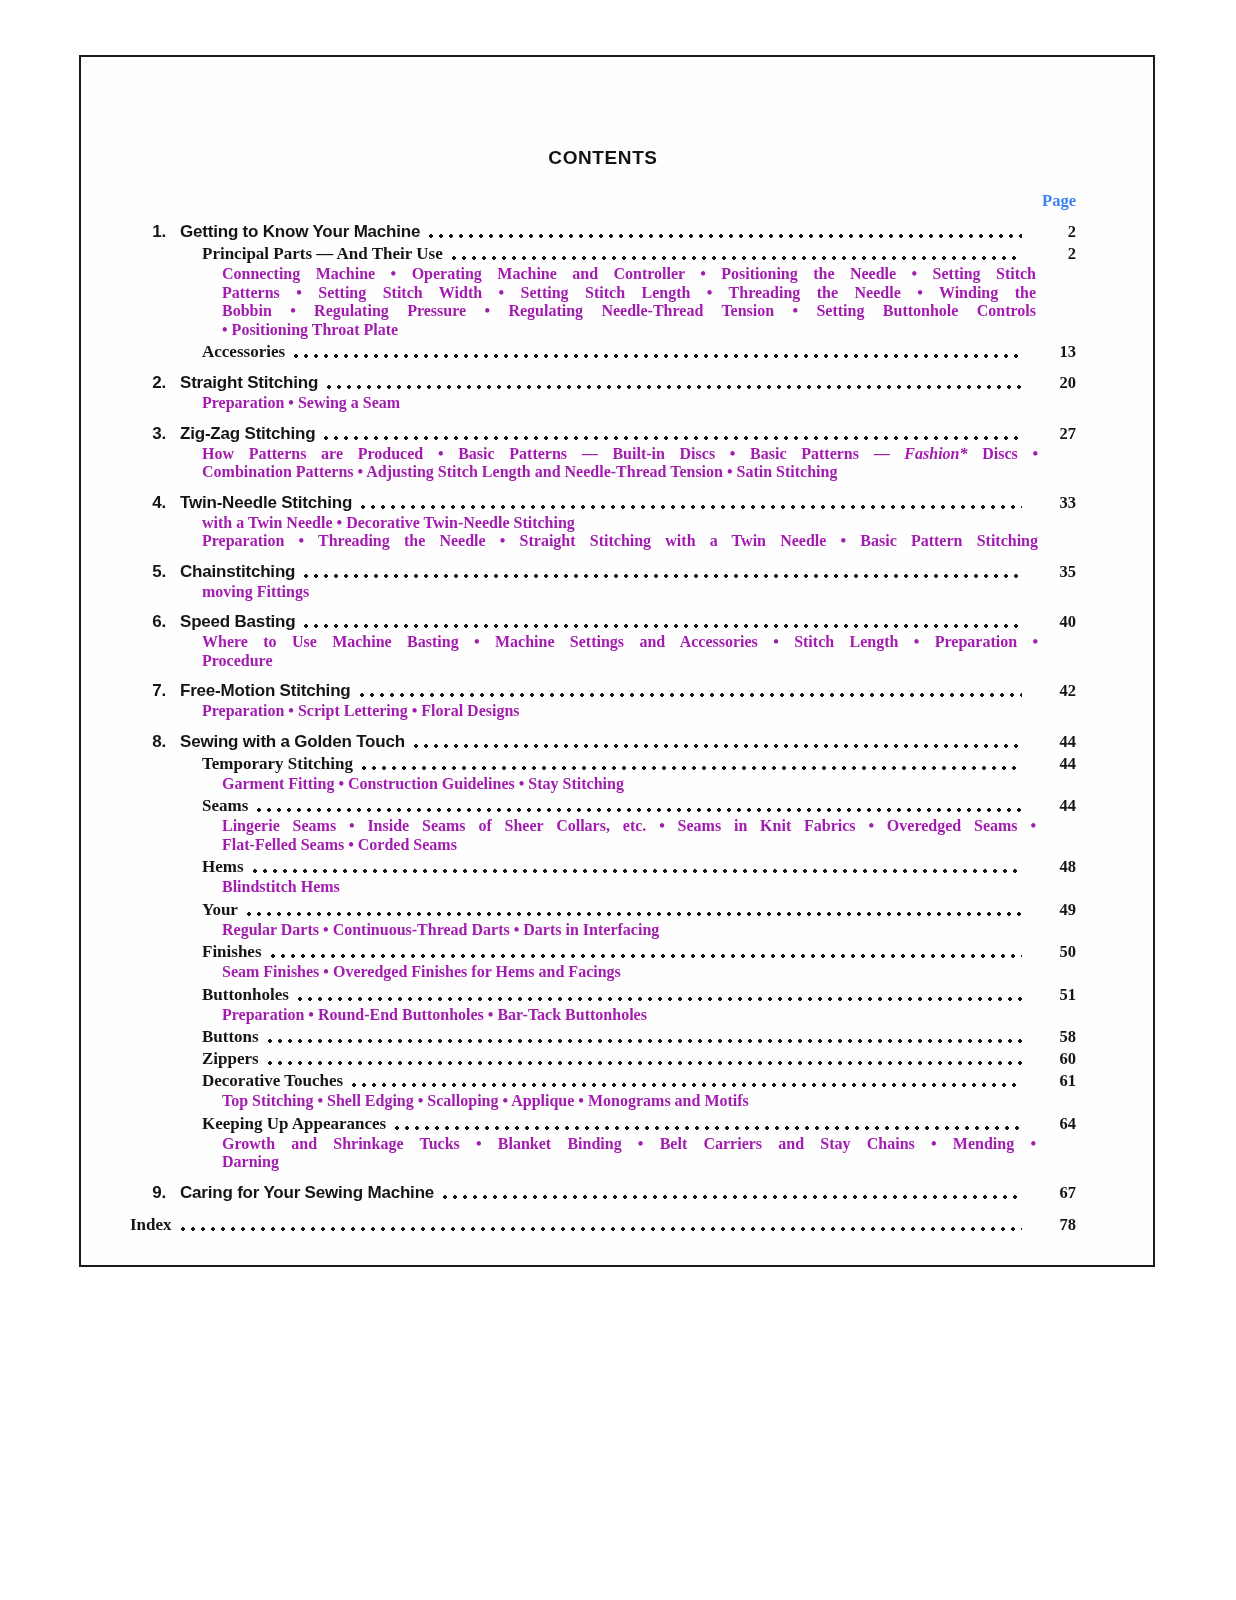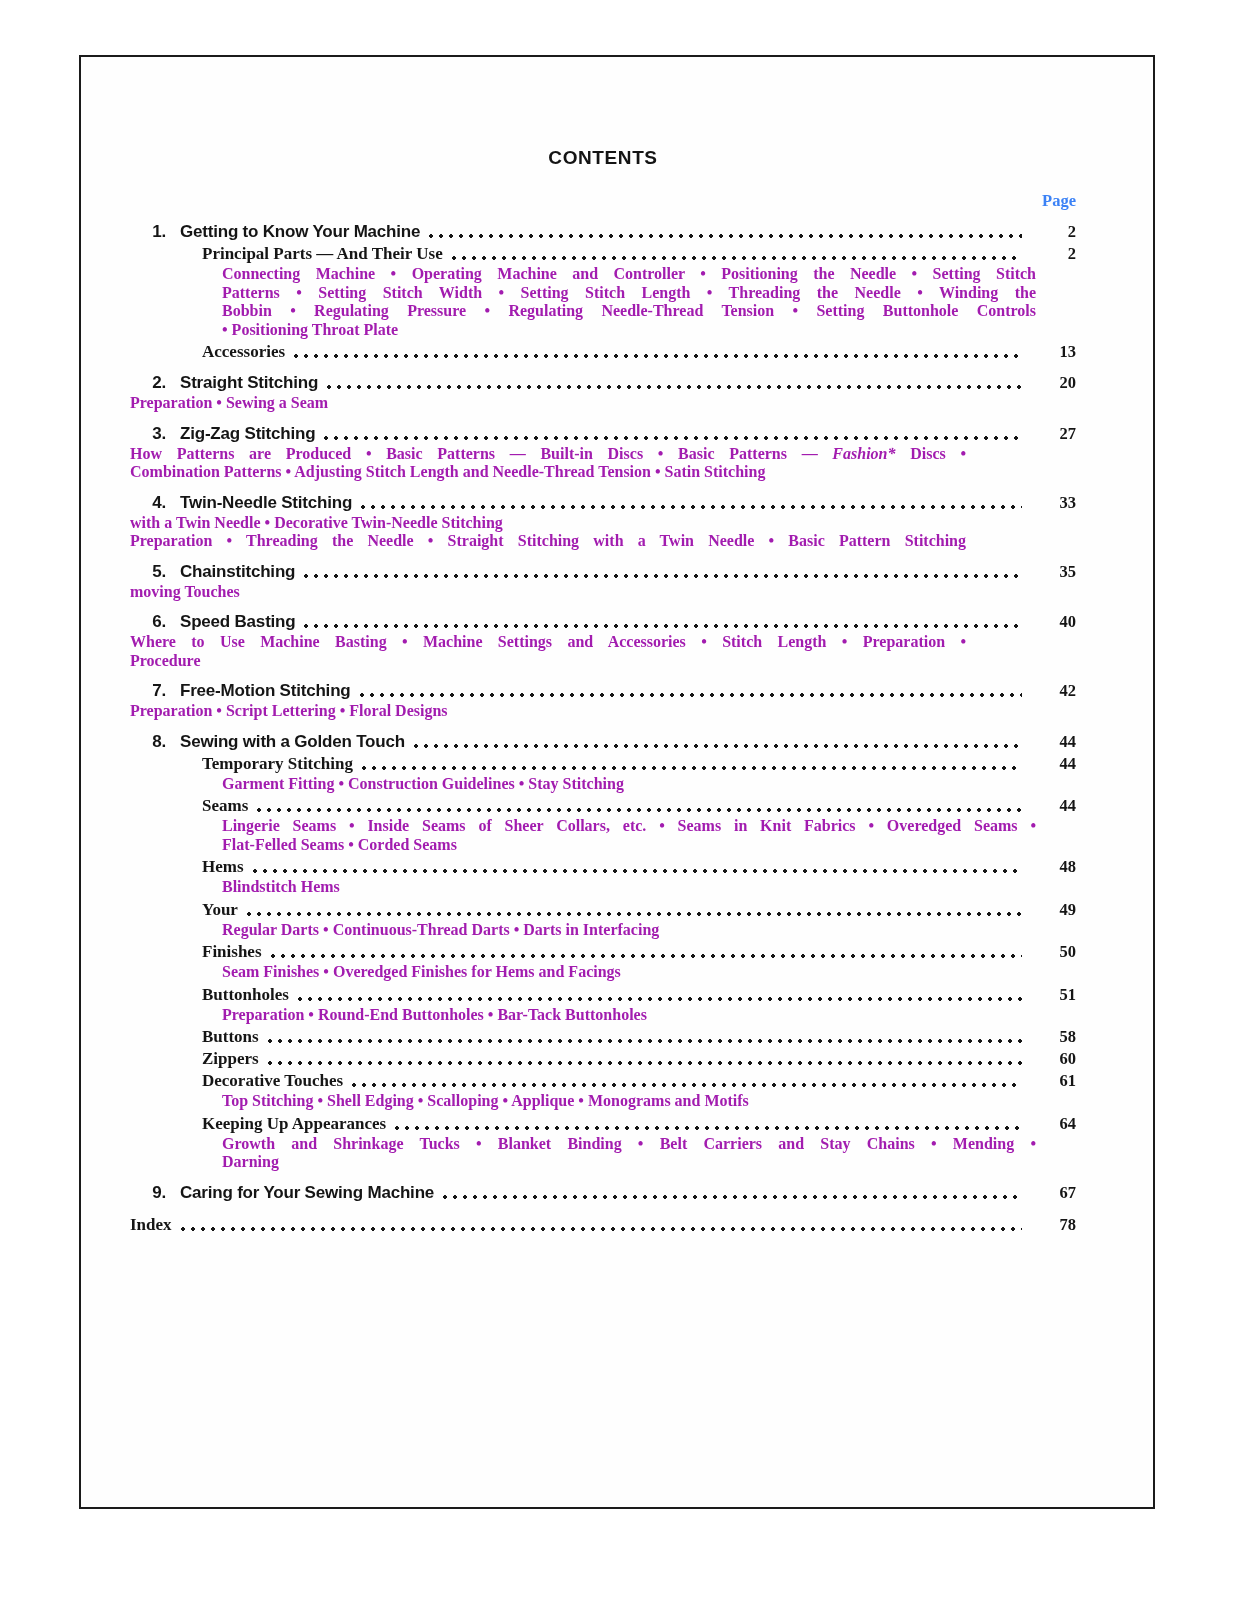--- a/index.html
+++ b/index.html
@@ -2,21 +2,21 @@
 <html><head>
 <meta charset="utf-8">
 <style>
   html,body{margin:0;padding:0;}
   body{
     width:1236px;height:1600px;position:relative;
     background:#ffffff;
     font-family:"Liberation Serif",serif;
   }
   .sheet{
-    position:absolute;left:79px;top:55px;width:1076px;height:1454px;
+    position:absolute;left:79px;top:55px;width:1076px;height:1212px;
     box-sizing:border-box;border:2px solid #1b1b1b;background:#fefefe;
   }
   .content{margin:90px 0 0 49px;width:946px;}
   .contents-title{
     margin:0;text-align:center;
     font:700 19px "Liberation Sans",sans-serif;
     letter-spacing:.6px;color:#141414;
   }
   .page-col-header{
     margin-top:22px;text-align:right;
@@ -44,21 +44,21 @@
     background-size:10px 4px;background-repeat:repeat-x;background-position:left bottom;
   }
   .pg{
     flex:none;width:46px;text-align:right;
     font:700 16.5px "Liberation Serif",serif;
   }
   .desc{
     margin:1px 0 3px;
     font:700 16px/18.5px "Liberation Serif",serif;color:#a21caf;
   }
-  .desc.d1{width:836px;}
+  .desc.d1{margin-left:72px;width:836px;}
   .desc.d2{margin-left:92px;width:814px;}
   .line.j{text-align:justify;text-align-last:justify;}
   .it{font-style:italic;}
 </style>
 </head>
 <body>
 
 <div class="sheet">
   <div class="content">
     <h1 class="contents-title">CONTENTS</h1>
@@ -115,21 +115,21 @@
           <div class="line"><span>with a Twin Needle • Decorative Twin-Needle Stitching</span></div>
           <div class="line j"><span>Preparation • Threading the Needle • Straight Stitching with a Twin Needle • Basic Pattern Stitching</span></div>
         </div>
         <div class="row chapter">
           <span class="num">5.</span>
           <span class="title">Chainstitching</span>
           <span class="leader"></span>
           <span class="pg">35</span>
         </div>
         <div class="desc d1">
-          <div class="line"><span>moving Touches</span></div>
+          <div class="line"><span>moving Fittings</span></div>
         </div>
         <div class="row chapter">
           <span class="num">6.</span>
           <span class="title">Speed Basting</span>
           <span class="leader"></span>
           <span class="pg">40</span>
         </div>
         <div class="desc d1">
           <div class="line j"><span>Where to Use Machine Basting • Machine Settings and Accessories • Stitch Length • Preparation •</span></div>
           <div class="line"><span>Procedure</span></div>

